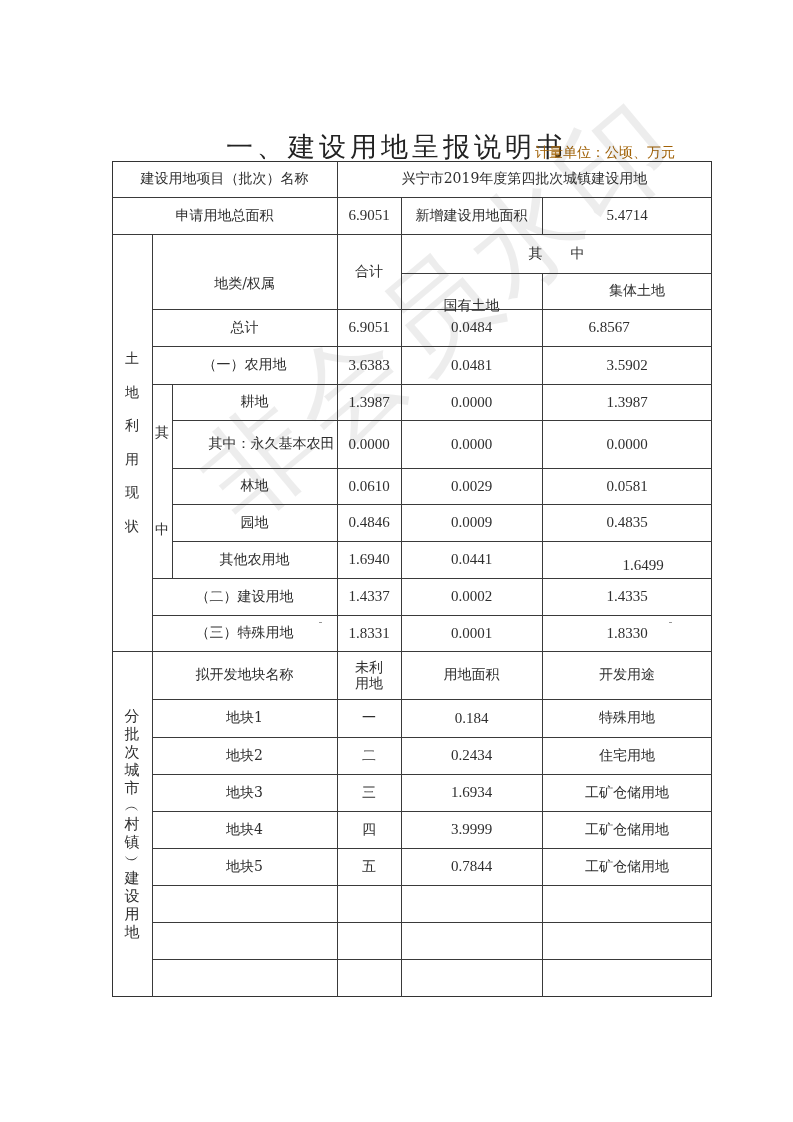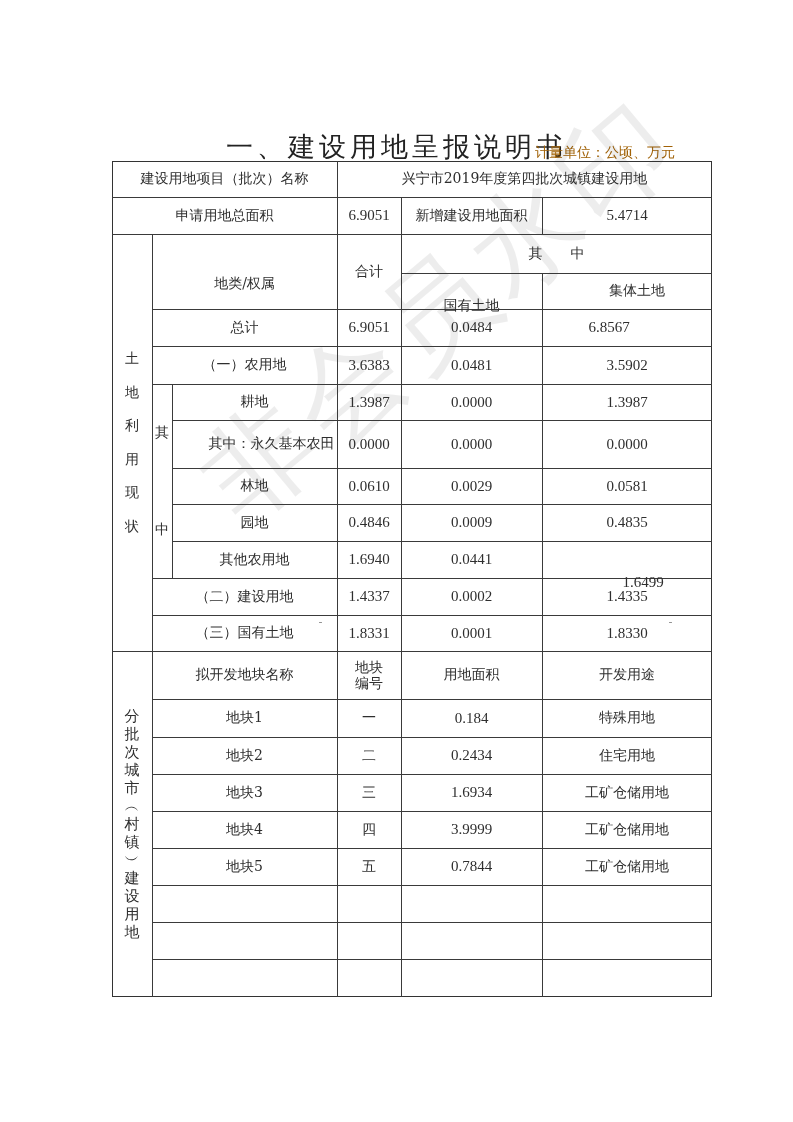--- a/index.html
+++ b/index.html
@@ -134,28 +134,28 @@
   <div class="cell num" style="left:542px;top:468px;width:170px;height:36px">0.0581</div>
 
   <div class="cell" style="left:172px;top:504px;width:165px;height:37px">园地</div>
   <div class="cell num" style="left:337px;top:504px;width:64px;height:37px">0.4846</div>
   <div class="cell num" style="left:401px;top:504px;width:141px;height:37px">0.0009</div>
   <div class="cell num" style="left:542px;top:504px;width:170px;height:37px">0.4835</div>
 
   <div class="cell" style="left:172px;top:541px;width:165px;height:37px">其他农用地</div>
   <div class="cell num" style="left:337px;top:541px;width:64px;height:37px">1.6940</div>
   <div class="cell num" style="left:401px;top:541px;width:141px;height:37px">0.0441</div>
-  <div class="cell num" style="left:542px;top:564px;width:202px;height:37px">1.6499</div>
+  <div class="cell num" style="left:542px;top:547px;width:202px;height:37px">1.6499</div>
 
   <div class="cell" style="left:152px;top:578px;width:185px;height:37px">（二）建设用地</div>
   <div class="cell num" style="left:337px;top:578px;width:64px;height:37px">1.4337</div>
   <div class="cell num" style="left:401px;top:578px;width:141px;height:37px">0.0002</div>
   <div class="cell num" style="left:542px;top:578px;width:170px;height:37px">1.4335</div>
 
-  <div class="cell" style="left:152px;top:615px;width:185px;height:36px">（三）国有土地</div>
+  <div class="cell" style="left:152px;top:615px;width:185px;height:36px">（三）特殊用地</div>
   <div class="cell num" style="left:337px;top:615px;width:64px;height:36px">1.8331</div>
   <div class="cell num" style="left:401px;top:615px;width:141px;height:36px">0.0001</div>
   <div class="cell num" style="left:542px;top:615px;width:170px;height:36px">1.8330</div>
   <div class="tick" style="left:318px;top:620px">ˉ</div>
   <div class="tick" style="left:668px;top:620px">ˉ</div>
 
   <div class="cell vert vert-tight" style="left:112px;top:651px;width:40px;height:346px;font-size:15px">
     <span>分</span>
     <span>批</span>
     <span>次</span>
@@ -165,21 +165,21 @@
     <span>村</span>
     <span>镇</span>
     <span>︶</span>
     <span>建</span>
     <span>设</span>
     <span>用</span>
     <span>地</span>
   </div>
 
   <div class="cell" style="left:152px;top:651px;width:185px;height:48px">拟开发地块名称</div>
-  <div class="cell" style="left:337px;top:651px;width:64px;height:48px;padding:0 12px;line-height:1.15">地块编号</div>
+  <div class="cell" style="left:337px;top:651px;width:64px;height:48px;padding:0 12px;line-height:1.15">未利用地</div>
   <div class="cell" style="left:401px;top:651px;width:141px;height:48px">用地面积</div>
   <div class="cell" style="left:542px;top:651px;width:170px;height:48px">开发用途</div>
 
   <div class="cell" style="left:152px;top:699px;width:185px;height:38px">地块1</div>
   <div class="cell" style="left:337px;top:699px;width:64px;height:38px">一</div>
   <div class="cell num" style="left:401px;top:699px;width:141px;height:38px">0.184</div>
   <div class="cell" style="left:542px;top:699px;width:170px;height:38px">特殊用地</div>
 
   <div class="cell" style="left:152px;top:737px;width:185px;height:37px">地块2</div>
   <div class="cell" style="left:337px;top:737px;width:64px;height:37px">二</div>

